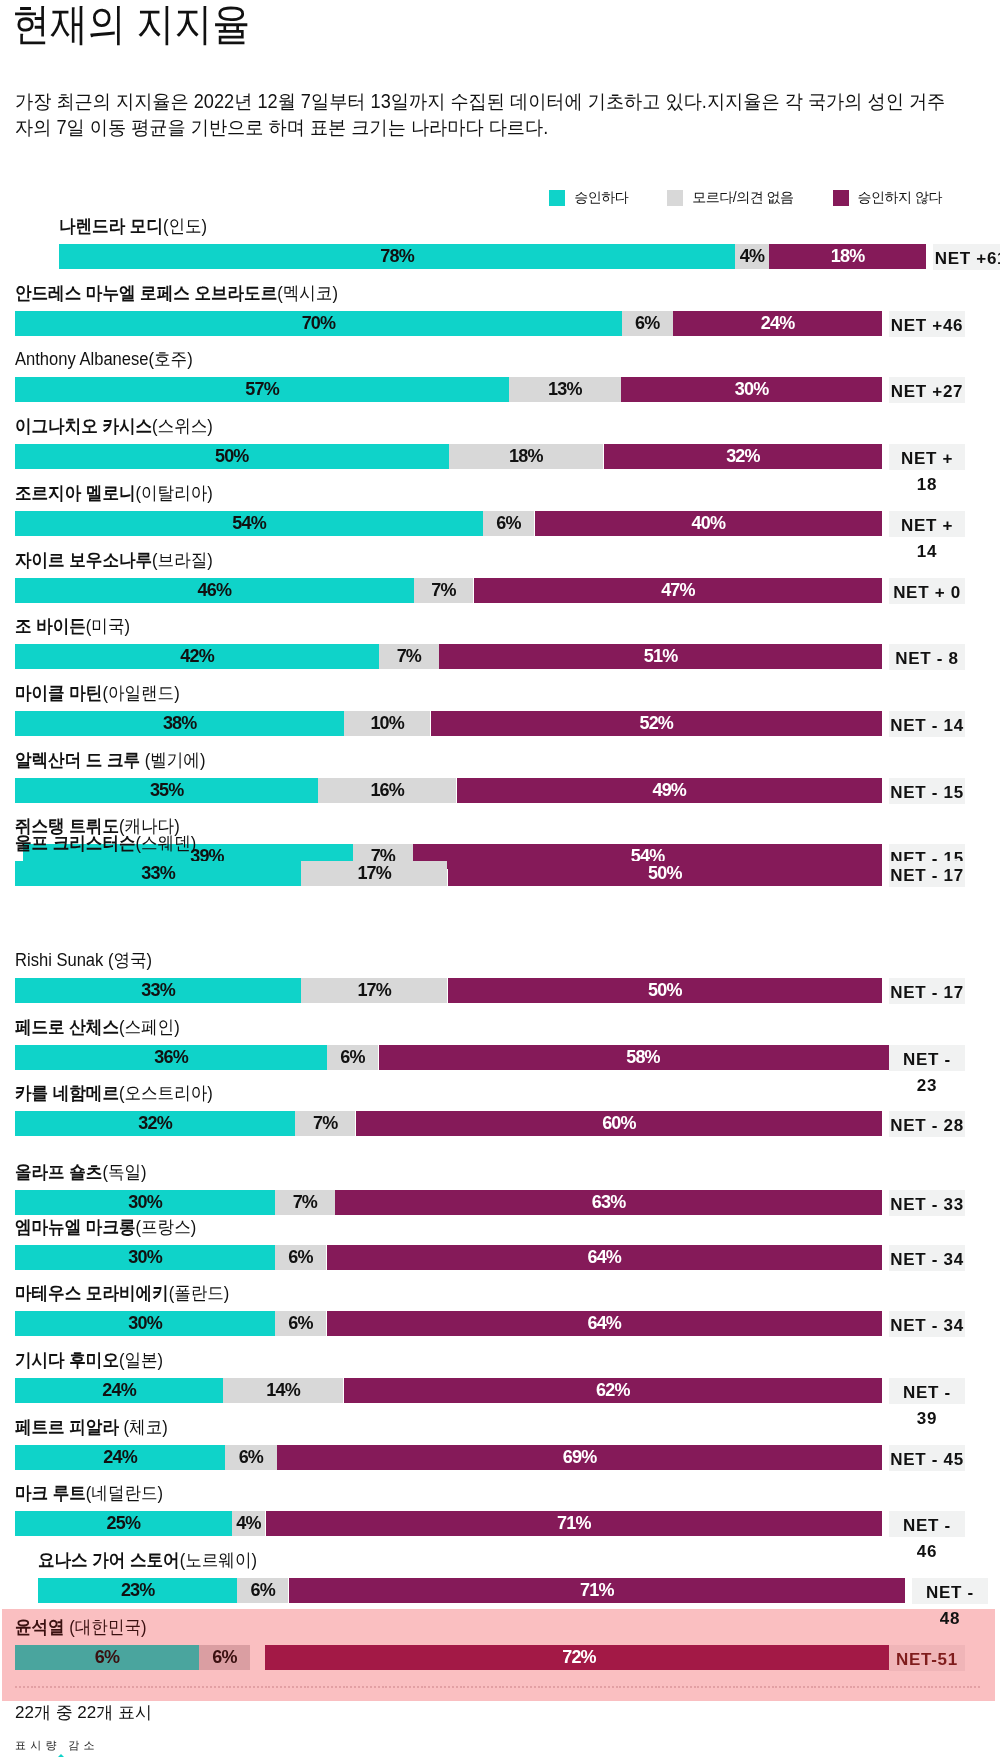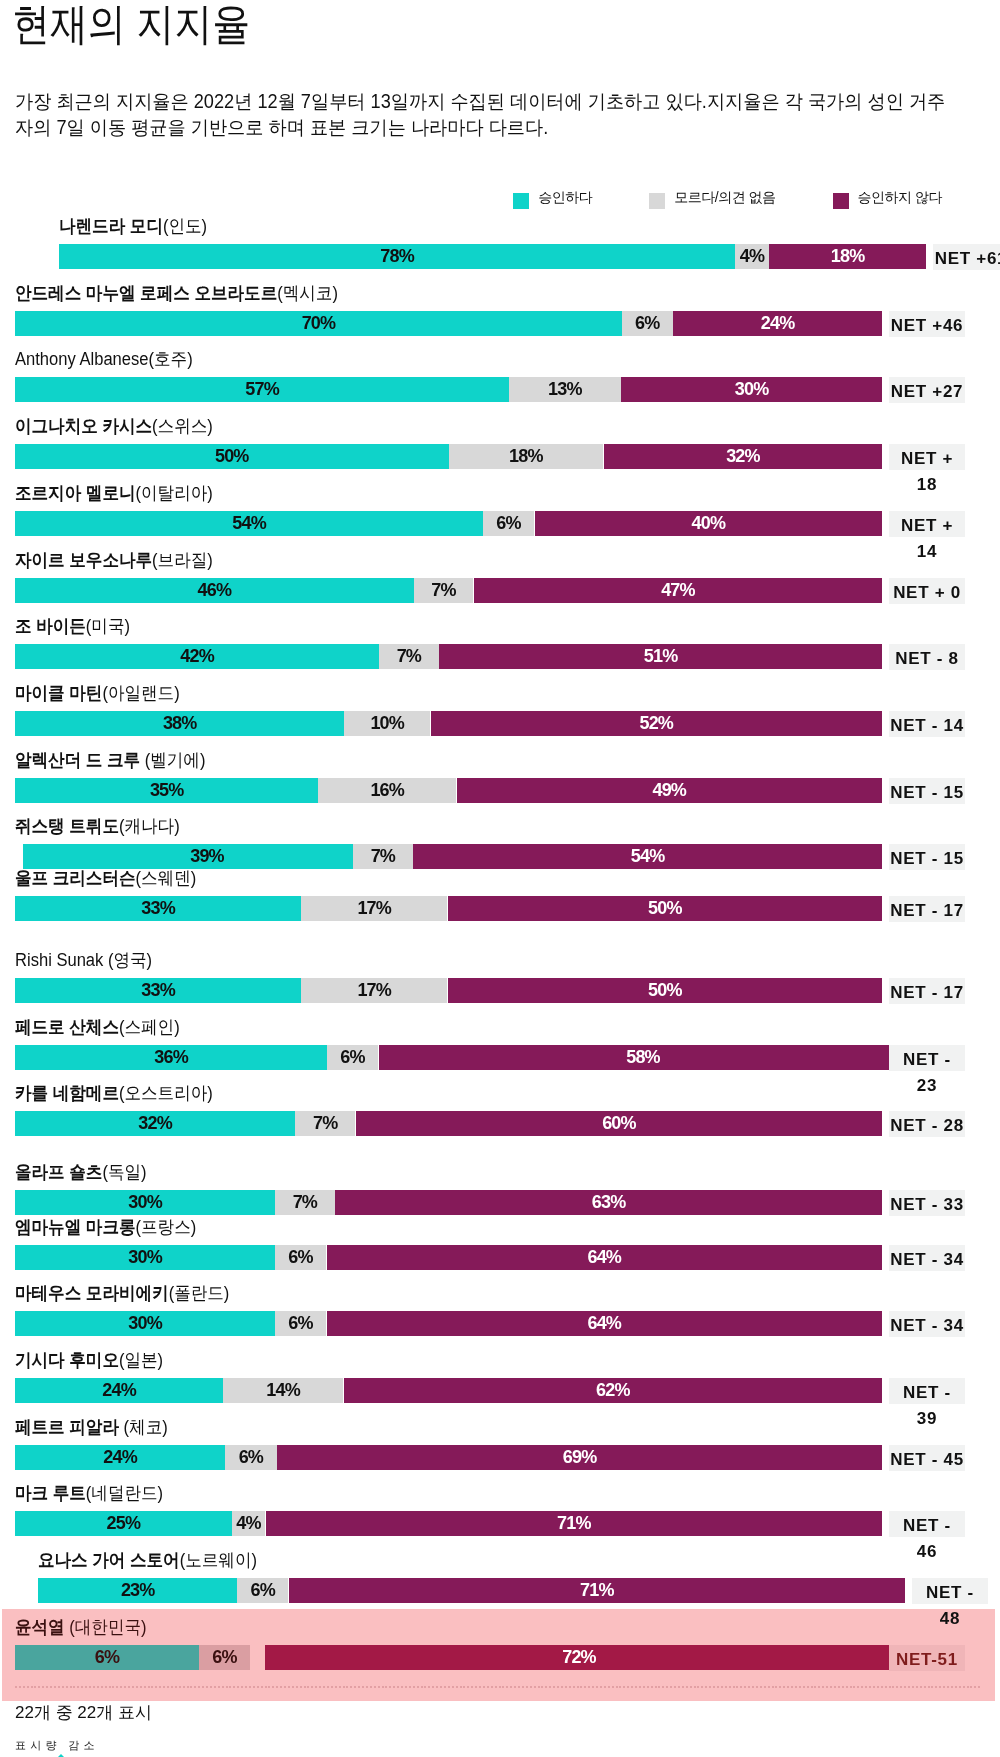--- a/index.html
+++ b/index.html
@@ -10,21 +10,21 @@
 
   .title{position:absolute;left:12px;top:-1px;font-size:44px;line-height:50px;
          font-weight:400;color:#111;white-space:nowrap;
          transform-origin:left top;transform:scaleX(0.862);}
   .subtitle{position:absolute;left:15px;top:89px;width:998px;font-size:19.3px;
             line-height:26px;font-weight:400;color:#111;word-break:break-all;
             transform-origin:left top;transform:scaleX(0.9428);}
 
   .legend{position:absolute;left:0;top:186px;width:942px;height:24px;
           display:flex;justify-content:flex-end;align-items:flex-start;}
-  .legend-item{display:flex;align-items:flex-end;margin-left:41px;padding-left:16px;}
+  .legend-item{display:flex;align-items:flex-start;margin-left:23px;padding-left:16px;}
   .legend-sw{width:16px;height:16px;display:inline-block;margin-top:4px;}
   .legend-label{font-size:14px;letter-spacing:-0.5px;line-height:23px;
                 margin-left:9px;color:#111;white-space:nowrap;}
 
   .rows{position:absolute;left:0;top:0;width:1000px;}
   .row{position:absolute;left:0;width:1000px;height:66.7px;}
   .row .name{position:absolute;left:15px;top:-5px;font-size:18px;line-height:22px;
              font-weight:700;white-space:nowrap;color:#111;
              transform-origin:left top;transform:scaleX(0.92);}
   .row .name .country{font-weight:400;}
@@ -190,21 +190,21 @@
         <div class="name"><span class="leader">쥐스탱 트뤼도</span><span class="country">(캐나다)</span></div>
         <div class="bar">
           <div class="seg a" style="left:8px;width:368px">39%</div>
           <div class="seg b" style="left:338.13px;width:59.489999999999995px">7%</div>
           <div class="seg c" style="left:398.21999999999997px;width:468.78000000000003px">54%</div>
         </div>
         <div class="net">
           <span class="l1">NET - 15</span>
         </div>
       </div>
-      <div class="row" style="top: 872px;">
+      <div class="row" style="top: 837px;">
         <div class="name"><span class="leader">울프 크리스터슨</span><span class="country">(스웨덴)</span></div>
         <div class="bar">
           <div class="seg a" style="left:0px;width:286.11px">33%</div>
           <div class="seg b" style="left:286.11px;width:146.19px">17%</div>
           <div class="seg c" style="left:432.9px;width:434.1px">50%</div>
         </div>
         <div class="net">
           <span class="l1">NET - 17</span>
         </div>
       </div>

